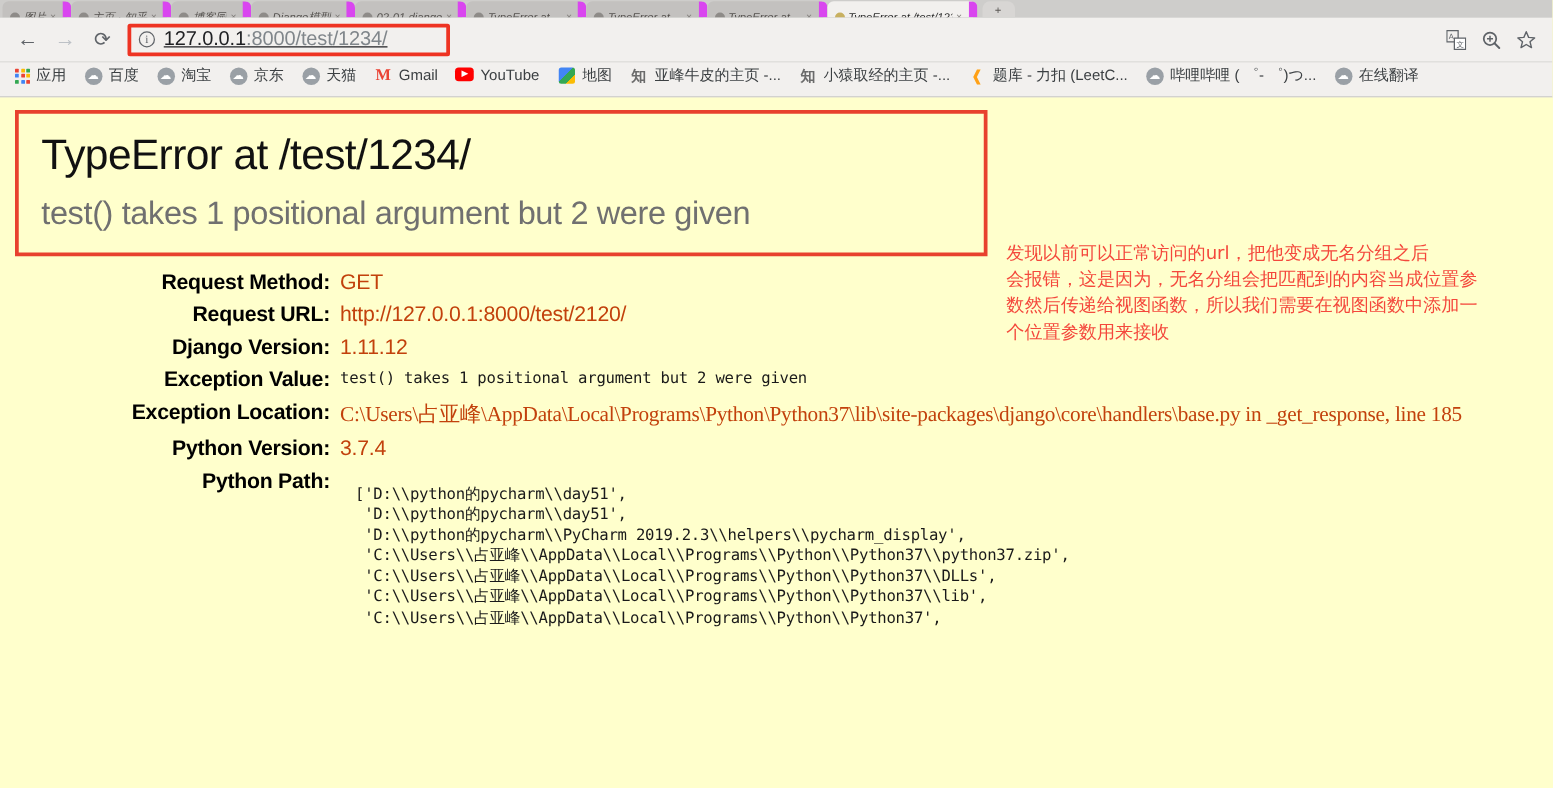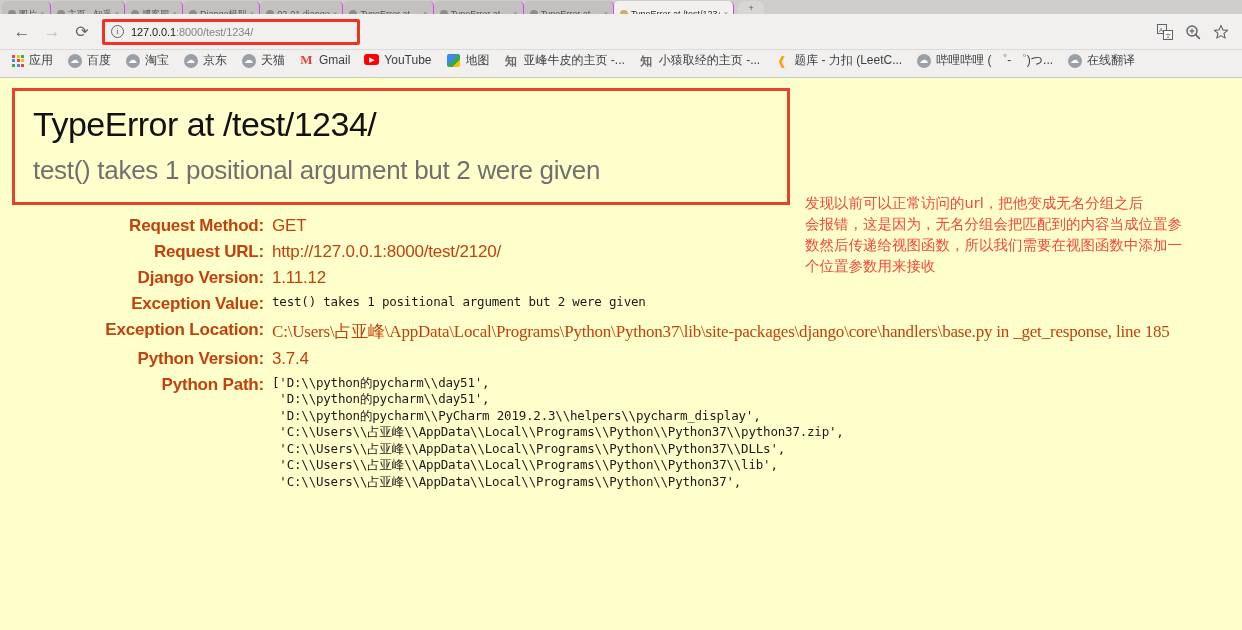--- a/index.html
+++ b/index.html
@@ -32,23 +32,24 @@
     display: flex;
     align-items: center;
     gap: 3px;
     padding: 12px 5px 0 6px;
     background: #c3c1bf;
     border-radius: 5px 5px 0 0;
     font-size: 9px;
     color: #55524f;
     white-space: nowrap;
     overflow: hidden;
-    border-right: 1px solid #d946ef;
+    border-right: 7px solid #d946ef;
     flex: 0 0 auto;
     max-width: 120px;
+    font-style: italic;
   }
   .tab.active {
     background: #f2f0ee;
     color: #2b2b2b;
   }
   .tab .tfav {
     width: 8px; height: 8px;
     border-radius: 50%;
     background: #8e8b88;
     flex: 0 0 auto;
@@ -118,24 +119,25 @@
     width: 13px; height: 13px;
     border: 1.2px solid #5f6368;
     border-radius: 50%;
     display: flex; align-items: center; justify-content: center;
     font-size: 9px; color: #5f6368;
     font-family: "Liberation Serif", serif;
     line-height: 1;
     flex: 0 0 auto;
   }
   #url-text {
-    font-size: 11px;
+    font-size: 16px;
     color: #202124;
     white-space: nowrap;
     letter-spacing: -0.1px;
+    text-decoration: underline;
   }
   #url-text .dim { color: #80868b; }
 
   #toolbar-right {
     display: flex;
     align-items: center;
     gap: 6px;
     flex: 0 0 auto;
     padding-right: 2px;
   }
@@ -260,41 +262,41 @@
     margin-top: 8px;
     width: 1242px;
     border-collapse: collapse;
   }
   #detail-table tr { vertical-align: top; }
   #detail-table th {
     text-align: right;
     width: 272px;
     padding: 3px 8px 3px 0;
     font-size: 17px;
-    color: #c2410c;
+    color: #000000;
     font-weight: bold;
     white-space: nowrap;
     letter-spacing: -0.2px;
   }
   #detail-table td {
     text-align: left;
     padding: 3px 0 3px 0;
     font-size: 17px;
     color: #c2410c;
     white-space: nowrap;
     letter-spacing: -0.2px;
   }
   #detail-table td.mono,
   #detail-table td.mono pre {
     font-family: "DejaVu Sans Mono", "Liberation Mono", monospace;
     font-size: 12.5px;
     color: #1a1a1a;
     line-height: 16.5px;
   }
-  #detail-table td.mono pre { margin: 0; white-space: pre; }
+  #detail-table td.mono pre { margin: 12px; white-space: pre; }
   #detail-table td.wrapcell { white-space: normal; line-height: 23px; font-family: Liberation Serif, serif; }
 </style>
 </head>
 <body>
 
 <div id="browser-chrome">
 
   <div id="tab-strip">
     <div class="tab">
       <span class="tfav"></span>

